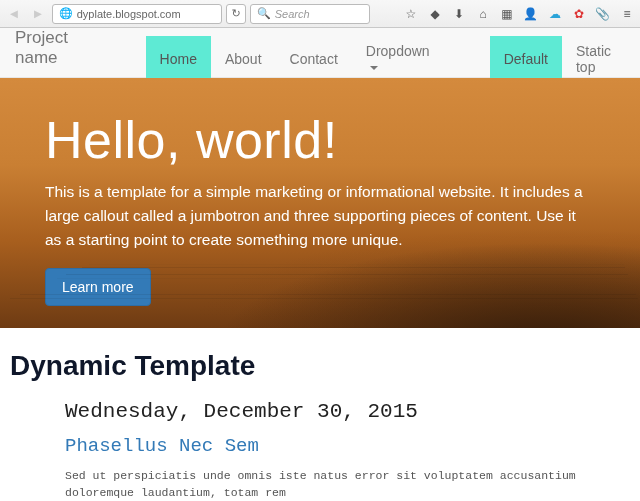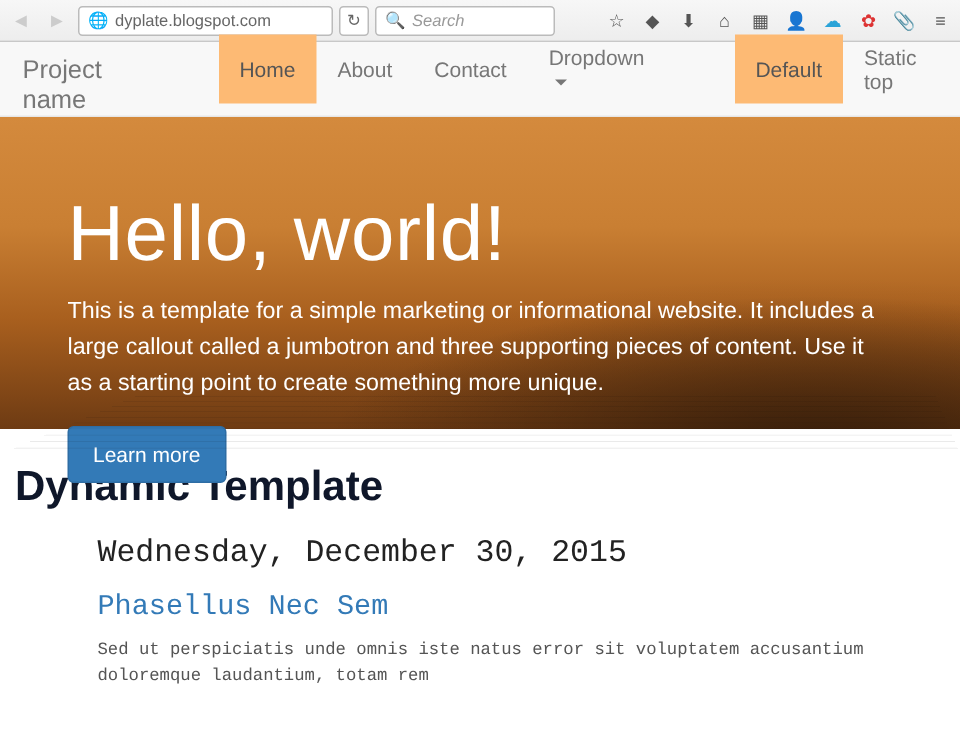--- a/index.html
+++ b/index.html
@@ -11,30 +11,30 @@
 .nav-btn.dis { color: #ccc; }
 .addr { flex: 0 0 170px; height: 20px; background: #fff; border: 1px solid #bbb; border-radius: 3px; display: flex; align-items: center; padding: 0 6px; font-size: 11px; color: #666; gap: 4px; }
 .addr .globe { color: #888; font-size: 11px; }
 .reload { width: 20px; height: 20px; background: #fff; border: 1px solid #bbb; border-radius: 3px; display: flex; align-items: center; justify-content: center; color: #666; font-size: 11px; }
 .search { flex: 0 0 120px; height: 20px; background: #fff; border: 1px solid #bbb; border-radius: 3px; display: flex; align-items: center; padding: 0 6px; font-size: 11px; color: #999; gap: 4px; }
 .spacer { flex: 1; }
 .toolbar-ico { width: 18px; height: 18px; display: inline-flex; align-items: center; justify-content: center; color: #555; font-size: 12px; }
 .toolbar-right { display: flex; align-items: center; gap: 6px; }
 
 
-.navbar { background: #f8f8f8; border-bottom: 1px solid #e7e7e7; height: 50px; display: flex; align-items: flex-end; padding: 0 15px; font-size: 14px; gap: 46px; }
+.navbar { background: #f8f8f8; border-bottom: 1px solid #e7e7e7; height: 50px; display: flex; align-items: flex-start; padding: 0 15px; font-size: 14px; gap: 46px; }
 .brand { color: #777; font-size: 17px; padding-right: 15px; }
 .nav { display: flex; align-items: center; }
 .nav-item { padding: 15px 14px; color: #777; text-decoration: none; cursor: pointer; }
-.nav-item.active { background: #fdba74; color: #555; }
+.nav-item.active { background: #5eead4; color: #555; }
 .caret { display: inline-block; width: 0; height: 0; margin-left: 4px; vertical-align: middle; border-top: 4px solid #777; border-right: 4px solid transparent; border-left: 4px solid transparent; }
 .nav-right { margin-left: auto; display: flex; }
 
 
-.jumbo { height: 208px; padding: 48px 45px 20px 45px; color: #fff; position: relative; background:
+.jumbo { height: 250px; padding: 32px 45px 20px 45px; color: #fff; position: relative; background:
   radial-gradient(ellipse 780px 250px at 85% 108%, rgba(40,22,8,.85) 0%, rgba(40,22,8,.0) 42%),
   radial-gradient(ellipse 650px 190px at 85% 102%, rgba(115,62,20,.6) 0%, rgba(115,62,20,0) 55%),
   linear-gradient(180deg, #d48a3d 0%, #c97f33 35%, #a85f1e 65%, #6e3b13 100%);
   background-blend-mode: normal;
 }
 .jumbo::after { content:""; position:absolute; left:0; right:0; top:155px; height:70px; background:
   repeating-linear-gradient(180deg, rgba(0,0,0,.15) 0 1px, rgba(0,0,0,0) 1px 7px);
   transform: perspective(260px) rotateX(48deg); transform-origin: 85% 100%; pointer-events:none; opacity:.55; }
 .jumbo h1 { font-size: 52px; font-weight: 400; margin-bottom: 10px; letter-spacing: .5px; }
 .jumbo p { font-size: 15.5px; line-height: 1.55; font-weight: 400; margin-bottom: 16px; max-width: 560px; }

